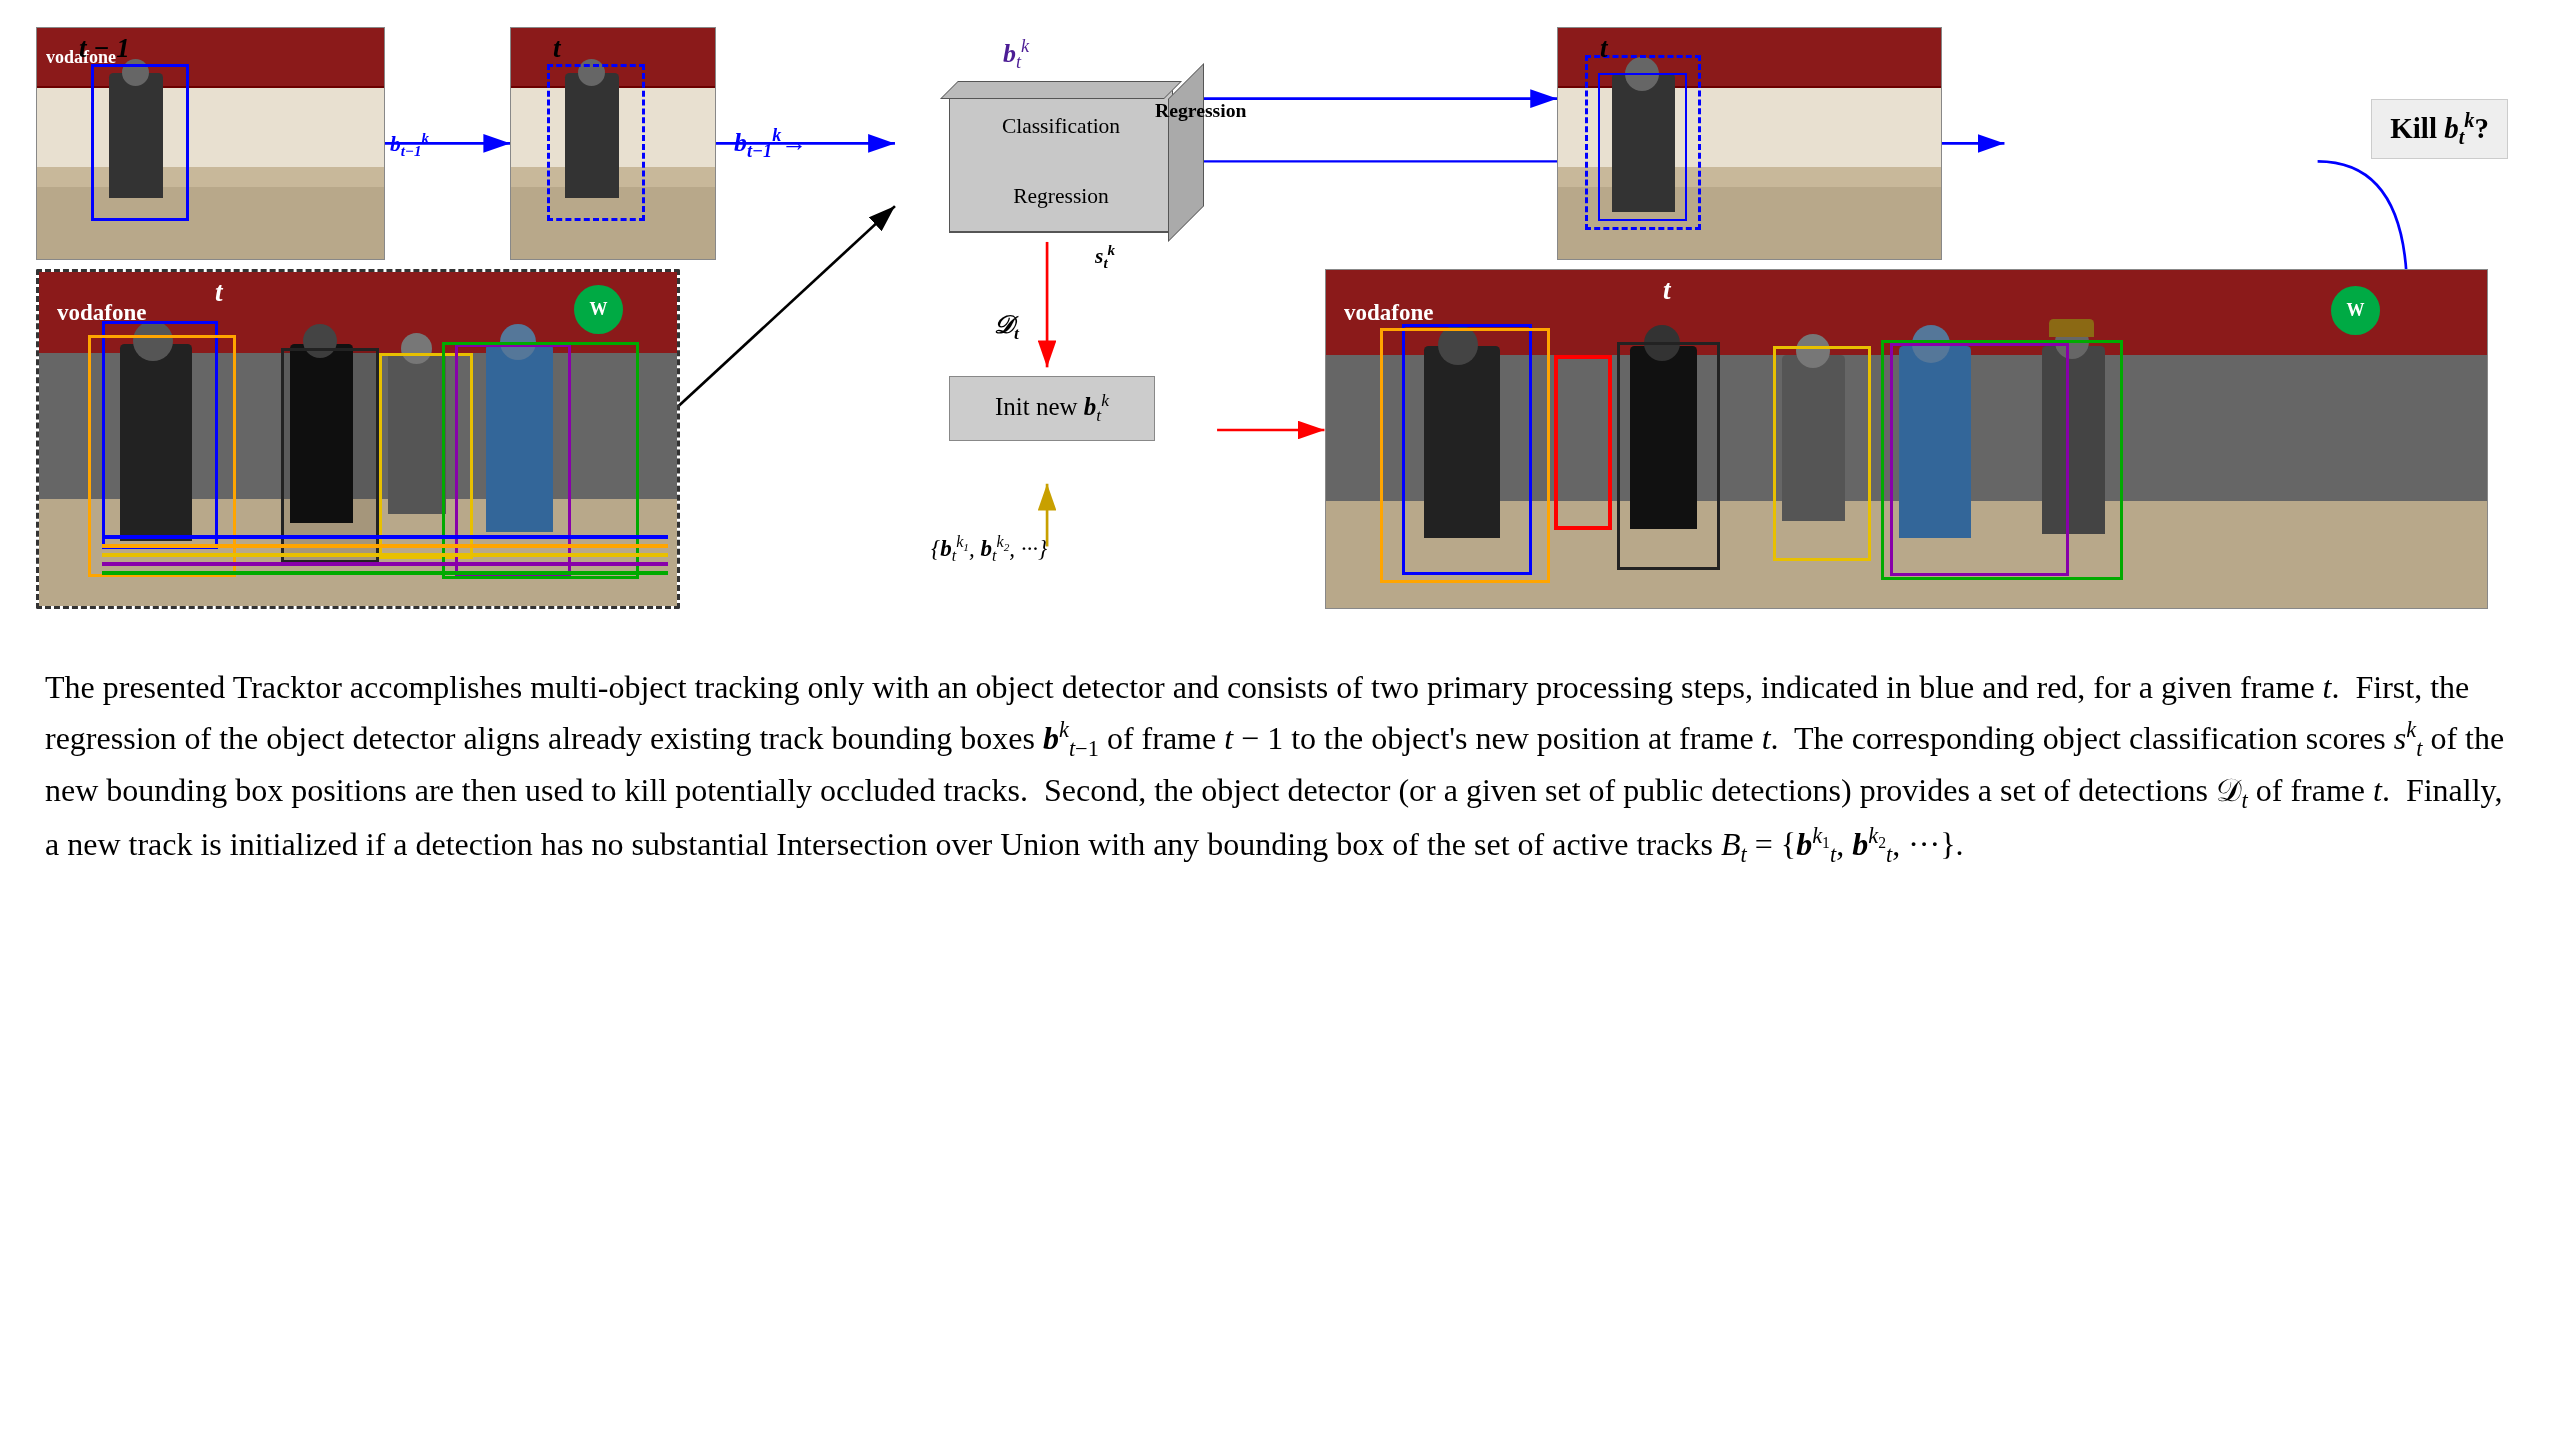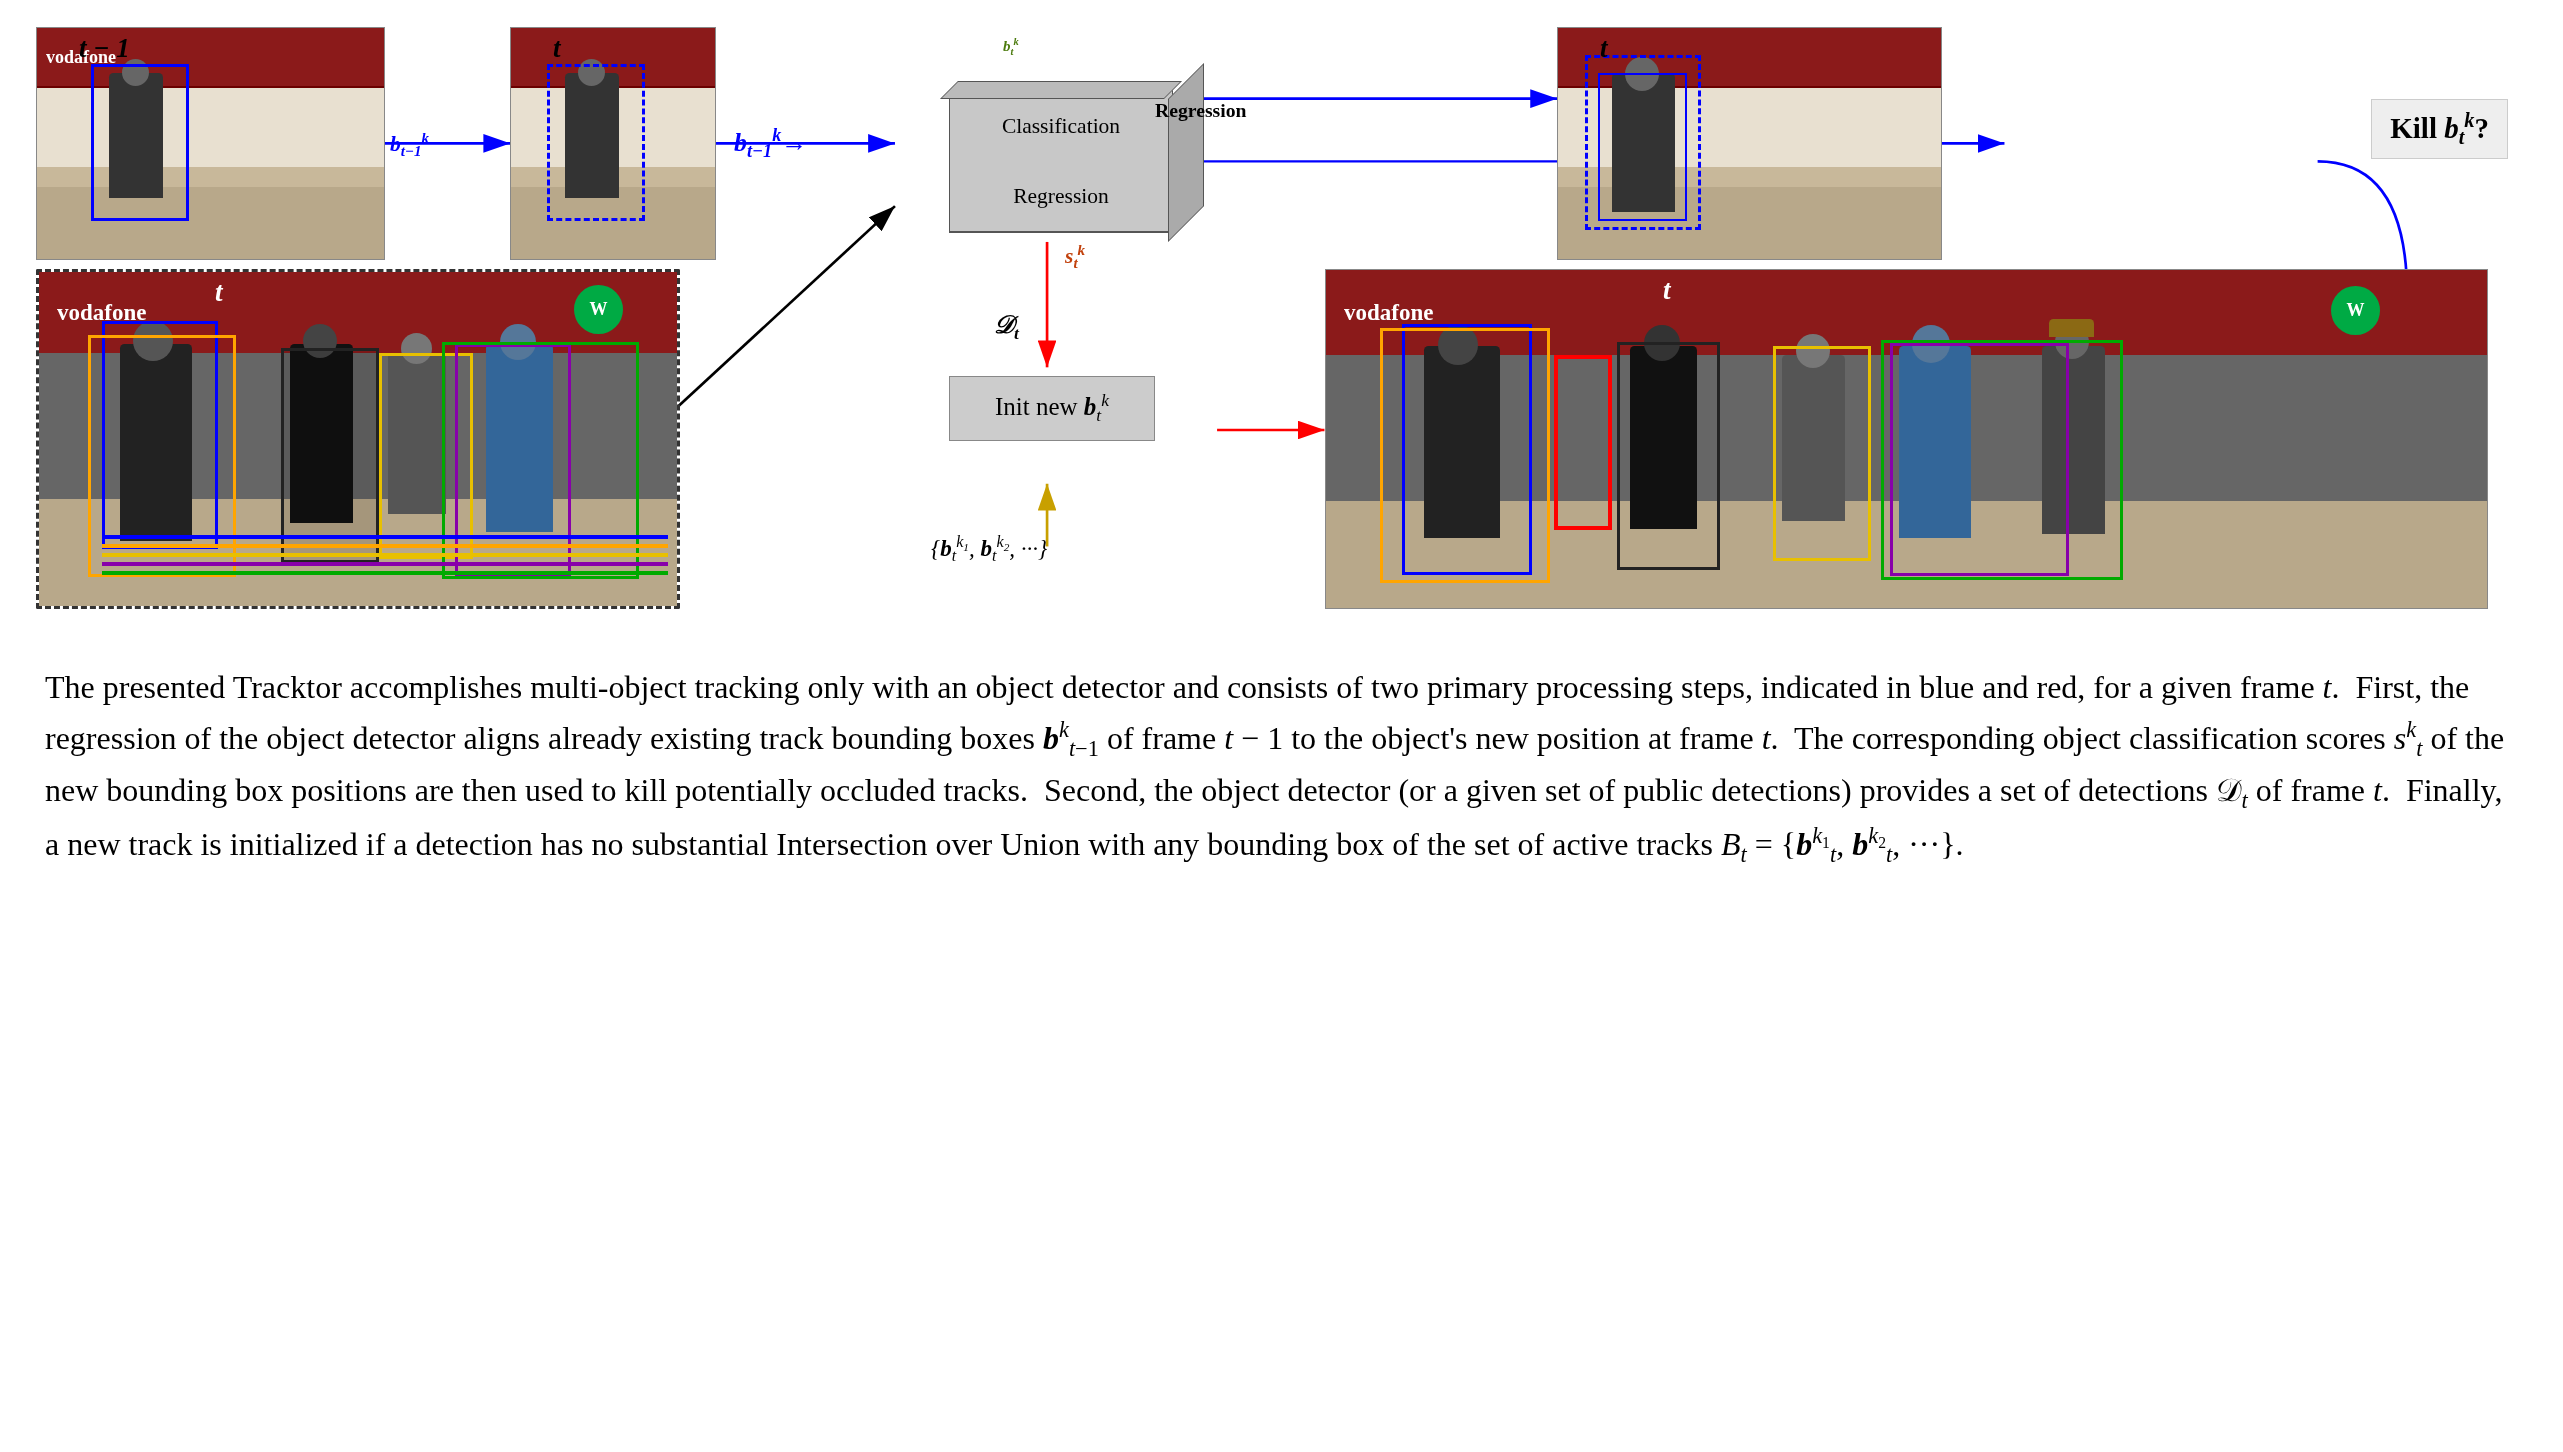--- a/index.html
+++ b/index.html
@@ -196,25 +196,25 @@
         <div style="width:100%;height:50%;border-bottom:1.8px solid #555;display:flex;align-items:center;justify-content:center;font-size:21.5px;">Regression</div>
       </div>
 
       <div style="position:absolute;left:255px;top:9px;width:36px;height:143px;background:#aaa;border:1.8px solid #555;transform:skewY(-45deg);"></div>
 
       <div style="position:absolute;left:36px;top:9px;width:224px;height:18px;background:#bbb;border:1.8px solid #555;transform:skewX(-45deg);"></div>
 
       <div style="position:absolute;left:242px;top:27px;font-size:19.7px;font-weight:bold;transform:rotate(0deg);">Regression</div>
     </div>
 
-    <div style="position:absolute;left:967px;top:9px;font-size:15px;font-style:italic;font-weight:bold;color:#4d7c0f;">
+    <div style="position:absolute;left:967px;top:9px;font-size:26px;font-style:italic;font-weight:normal;color:#4c1d95;">
       <b><i>b</i></b><sub><i>t</i></sub><sup><i>k</i></sup>
     </div>
 
-    <div style="position:absolute;left:1029px;top:215px;font-size:21.5px;font-style:italic;font-weight:bold;color:#c2410c;">
+    <div style="position:absolute;left:1059px;top:215px;font-size:21.5px;font-style:italic;font-weight:bold;color:#000000;">
       <i>s</i><sub><i>t</i></sub><sup><i>k</i></sup>
     </div>
 
     <div class="photo-panel" style="left:1521px; top:0; width:385px; height:233px;">
       <div class="mall-scene">
         <div style="position:absolute;top:0;left:0;right:0;height:58px;background:#8b1a1a;"></div>
         <div style="position:absolute;bottom:0;left:0;right:0;height:72px;background:#b8a88a;"></div>
         <div style="position:absolute;top:45px;left:54px;width:63px;height:139px;background:#333;border-radius:4.5px 4.5px 0 0;"></div>
         <div style="position:absolute;top:29px;left:67px;width:34px;height:34px;background:#666;border-radius:50%;"></div>
       </div>

